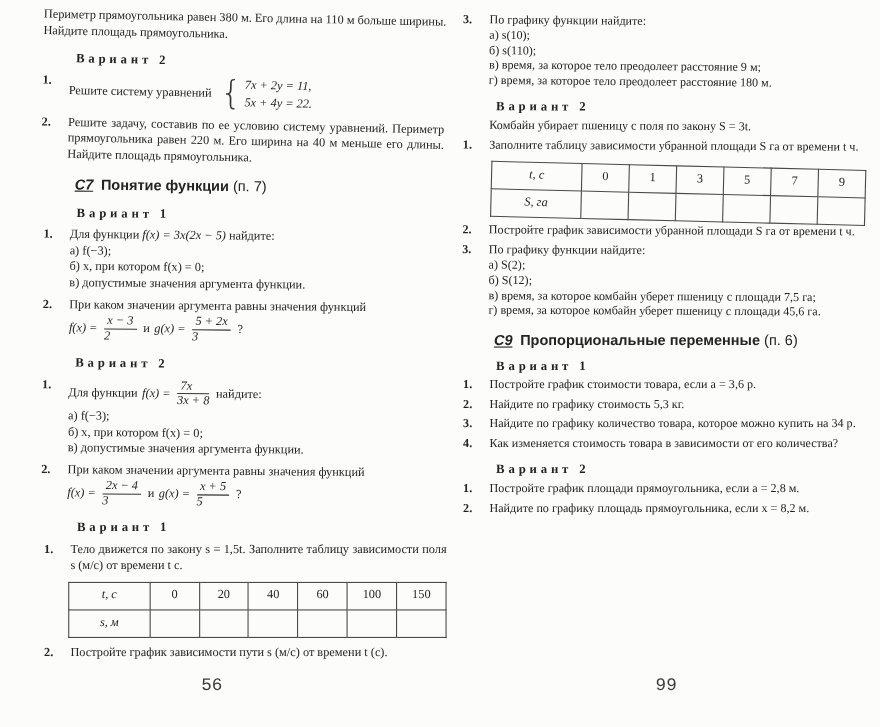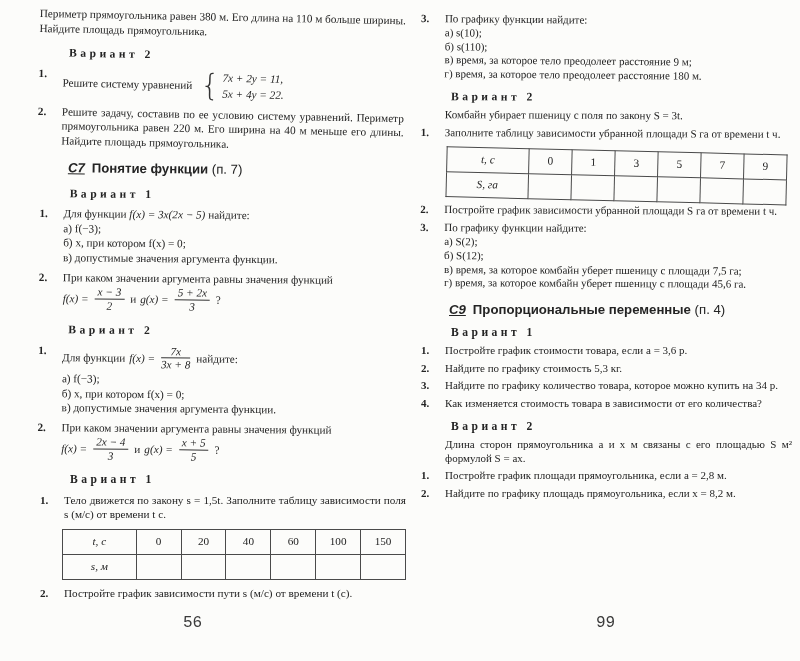--- a/index.html
+++ b/index.html
@@ -29,21 +29,21 @@
   .variant { font-weight:bold; letter-spacing:0.3em; margin:11px 0 5px 30px; font-size:11.6px; }
   #right-col .variant { margin:9px 0 4px 30px; }
 
   .sec { margin:13px 0 3px 28px; font-family:"Liberation Sans","DejaVu Sans",sans-serif;
          font-size:13.2px; font-weight:bold; }
   .sec .code { text-decoration:underline; margin-right:7px;font-style:italic; }
   .sec .ref  { font-weight:normal; }
 
   .math { font-style:italic; }
   .flexline { display:flex; align-items:center; flex-wrap:wrap; gap:4px; text-align:left; }
-  .frac { display:inline-block; vertical-align:middle; text-align:center;
+  .frac { display:inline-block; vertical-align:middle; text-align:left;
           line-height:1.12; font-style:italic; margin:1px 2px; }
   .frac .fn { display:block; border-bottom:1px solid #333; padding:0 3px; }
   .frac .fd { display:block; }
 
   .sysline { display:flex; align-items:center; text-align:left; }
   .brace { font-family:"DejaVu Sans",sans-serif; font-size:30px; font-weight:100;
            margin:0 3px 0 8px; line-height:1; color:#333; }
   .eqs { font-style:italic; line-height:16.5px; }
 
   .vtab { border-collapse:collapse; margin:7px 0 6px 22px; }
@@ -275,21 +275,21 @@
         <div class="sub">б) S(12);</div>
         <div class="para">в) время, за которое комбайн уберет пшеницу с площади 7,5 га;</div>
         <div class="para">г) время, за которое комбайн уберет пшеницу с площади 45,6 га.</div>
       </div>
     </div>
   </div>
 
   <div>
     <div class="sec">
       <span class="code">С9</span><span>Пропорциональные переменные</span>
-      <span class="ref">(п. 4)</span>
+      <span class="ref">(п. 6)</span>
     </div>
 
     <div class="variant">Вариант 1</div>
 
 
     <div class="item">
       <span class="n">1.</span>
       <div class="b sub">Постройте график стоимости товара, если a = 3,6 р.</div>
     </div>
     <div class="item">
@@ -300,21 +300,20 @@
       <span class="n">3.</span>
       <div class="b">Найдите по графику количество товара, которое можно купить на 34 р.</div>
     </div>
     <div class="item">
       <span class="n">4.</span>
       <div class="b">Как изменяется стоимость товара в зависимости от его количества?</div>
     </div>
 
     <div class="variant">Вариант 2</div>
 
-    <div class="intro2">Длина сторон прямоугольника a и x м связаны с его площадью S м² формулой S = ax.</div>
 
     <div class="item">
       <span class="n">1.</span>
       <div class="b sub">Постройте график площади прямоугольника, если a = 2,8 м.</div>
     </div>
     <div class="item">
       <span class="n">2.</span>
       <div class="b sub">Найдите по графику площадь прямоугольника, если x = 8,2 м.</div>
     </div>
   </div>

